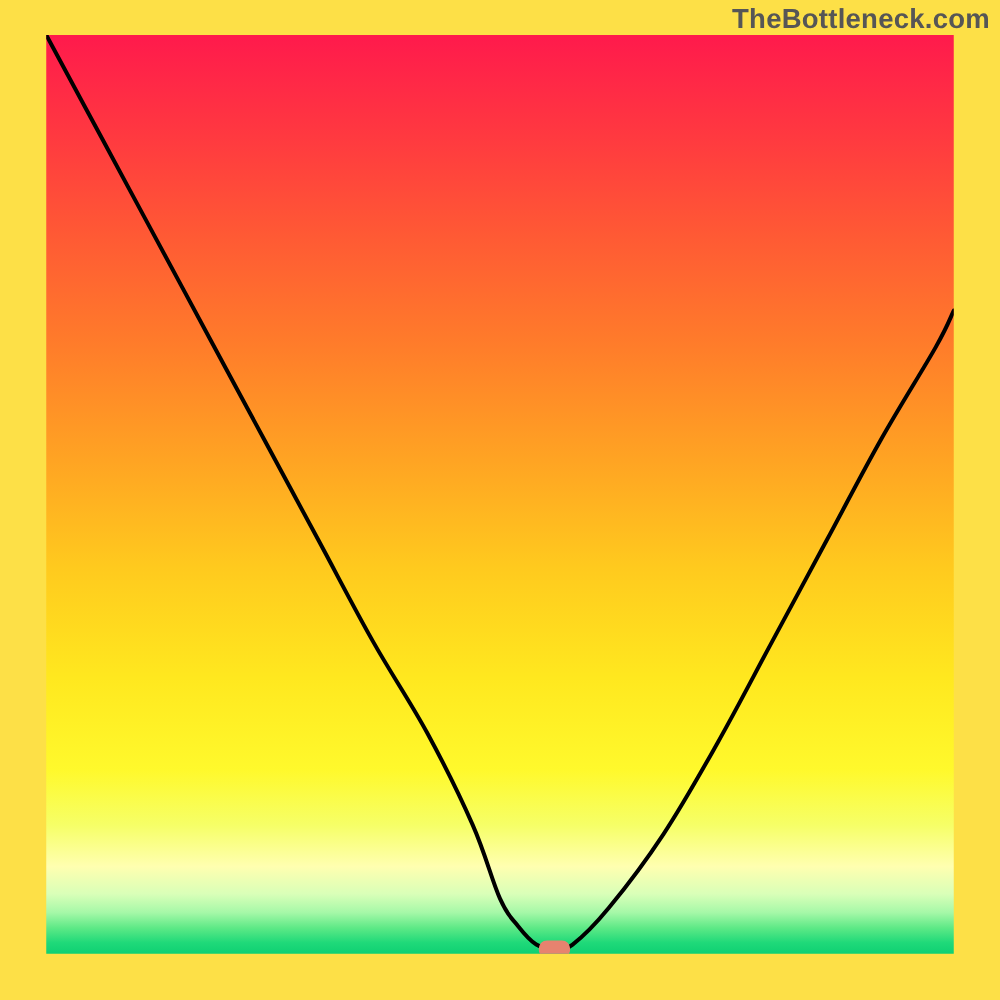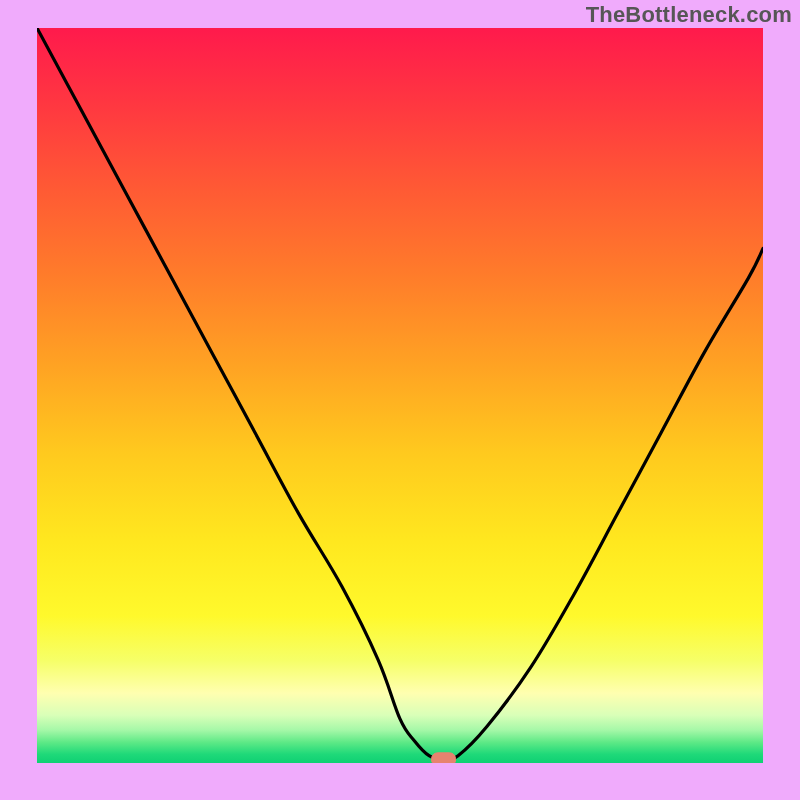--- a/index.html
+++ b/index.html
@@ -7,21 +7,21 @@
     padding: 0;
     width: 800px;
     height: 800px;
     background: #000;
     overflow: hidden;
   }
   .frame {
     position: relative;
     width: 800px;
     height: 800px;
-    background: #f0abfc;
+    background: #fde047;
   }
   .watermark {
     position: absolute;
     top: 2px;
     right: 8px;
     font-family: Arial, Helvetica, sans-serif;
     font-size: 22px;
     color: #565656;
     font-weight: 600;
     letter-spacing: 0.2px;

